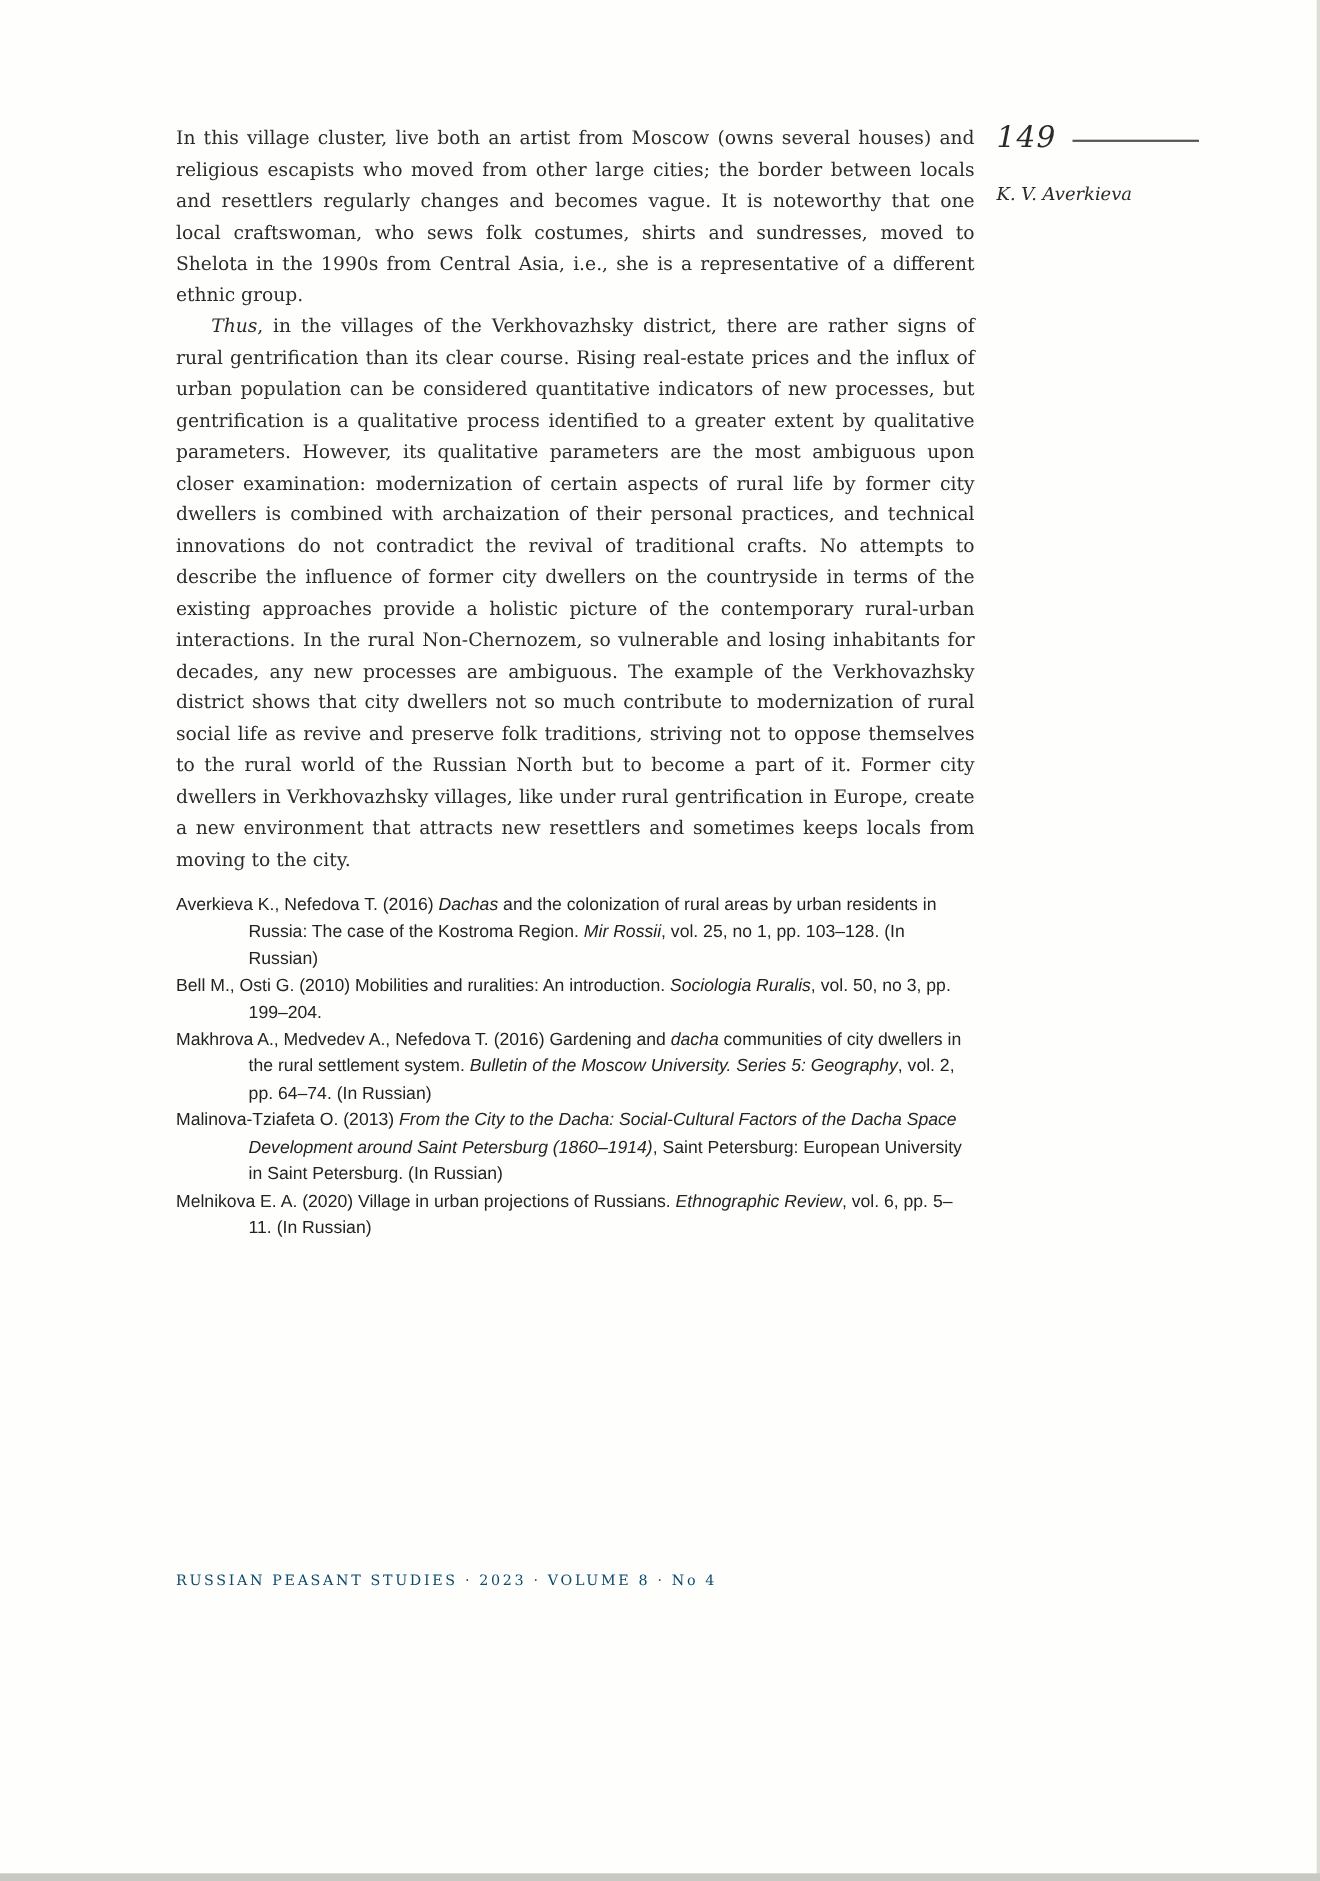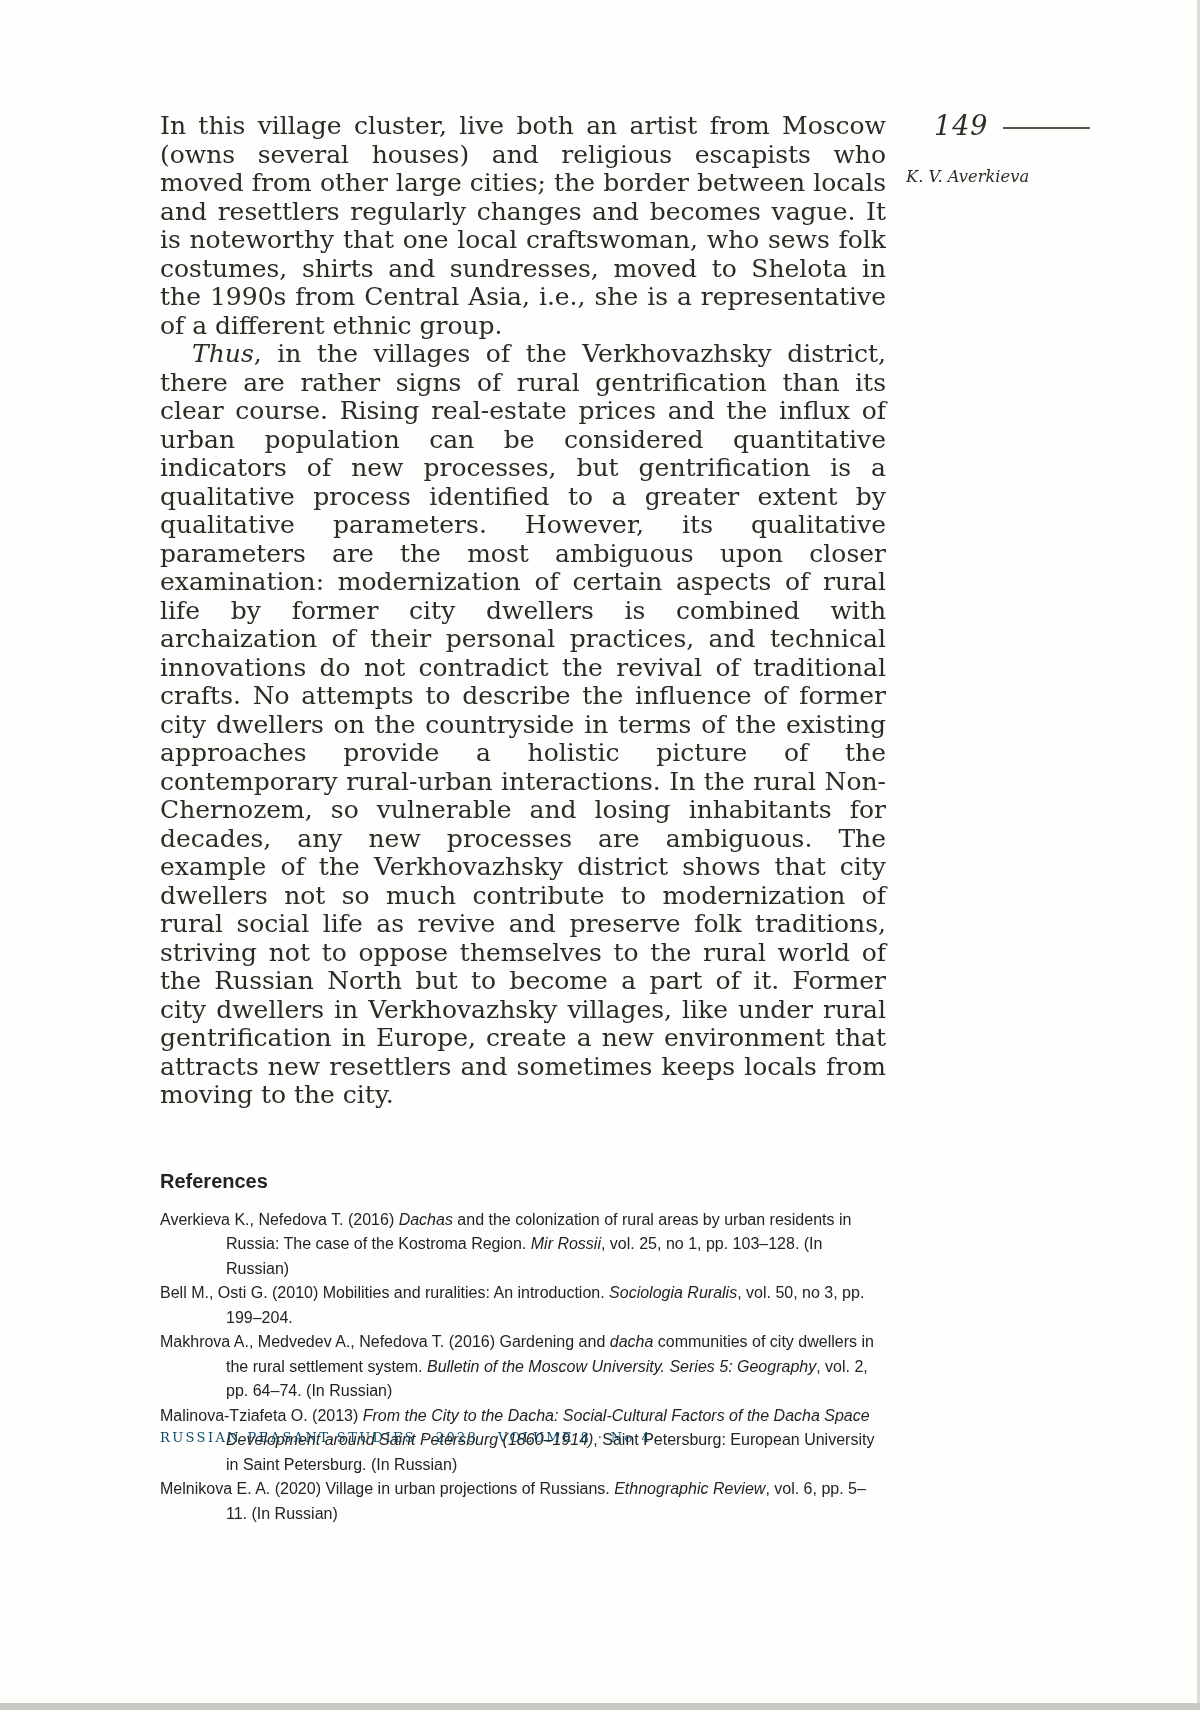--- a/index.html
+++ b/index.html
@@ -27,21 +27,21 @@
   }
 
   
   .main-col {
     position: absolute;
     left: 160px; top: 112px;
     width: 726px;
   }
   .body-text p {
     margin: 0;
-    font-size: 25px;
+    font-size: 17px;
     line-height: 28.5px;
     text-align: justify;
     color: #2c2b28;
   }
   .body-text p.indented { text-indent: 32px; }
   .body-text em { font-style: italic; }
 
   .references-heading {
     font-family: "Liberation Sans", sans-serif;
     font-weight: bold;
@@ -74,21 +74,21 @@
     white-space: nowrap;
   }
 
   
   .side-col {
     position: absolute;
     left: 906px; top: 110px;
     width: 184px;
     color: #2c2b28;
   }
-  .pagenum-row { display: flex; align-items: center; margin-left: 28px; }
+  .pagenum-row { display: flex; align-items: center; }
   .page-number {
     font-style: italic;
     font-size: 27px;
     letter-spacing: 1px;
     color: #2c2b28;
   }
   .header-rule {
     flex: 1;
     height: 2px;
     background: #55544f;
@@ -112,21 +112,20 @@
 
 <div class="page">
 
   <div class="main-col">
 
     <div class="body-text">
       <p><span>In this village cluster, live both an artist from Moscow (owns several houses) and religious escapists who moved from other large cities; the border between locals and resettlers regularly changes and becomes vague. It is noteworthy that one local craftswoman, who sews folk costumes, shirts and sundresses, moved to Shelota in the 1990s from Central Asia, i.e., she is a representative of a different ethnic group.</span></p>
       <p class="indented"><em>Thus</em><span>, in the villages of the Verkhovazhsky district, there are rather signs of rural gentrification than its clear course. Rising real-estate prices and the influx of urban population can be considered quantitative indicators of new processes, but gentrification is a qualitative process identified to a greater extent by qualitative parameters. However, its qualitative parameters are the most ambiguous upon closer examination: modernization of certain aspects of rural life by former city dwellers is combined with archaization of their personal practices, and technical innovations do not contradict the revival of traditional crafts. No attempts to describe the influence of former city dwellers on the countryside in terms of the existing approaches provide a holistic picture of the contemporary rural-urban interactions. In the rural Non-Chernozem, so vulnerable and losing inhabitants for decades, any new processes are ambiguous. The example of the Verkhovazhsky district shows that city dwellers not so much contribute to modernization of rural social life as revive and preserve folk traditions, striving not to oppose themselves to the rural world of the Russian North but to become a part of it. Former city dwellers in Verkhovazhsky villages, like under rural gentrification in Europe, create a new environment that attracts new resettlers and sometimes keeps locals from moving to the city.</span></p>
     </div>
 
-    <h2 class="references-heading">References</h2>
 
     <div class="ref-list">
       <p><span>Averkieva K., Nefedova T. (2016) </span><em>Dachas</em><span> and the colonization of rural areas by urban residents in Russia: The case of the Kostroma Region. </span><em>Mir Rossii</em><span>, vol. 25, no 1, pp. 103–128. (In Russian)</span></p>
       <p><span>Bell M., Osti G. (2010) Mobilities and ruralities: An introduction. </span><em>Sociologia Ruralis</em><span>, vol. 50, no 3, pp. 199–204.</span></p>
       <p><span>Makhrova A., Medvedev A., Nefedova T. (2016) Gardening and </span><em>dacha</em><span> communities of city dwellers in the rural settlement system. </span><em>Bulletin of the Moscow University. Series 5: Geography</em><span>, vol. 2, pp. 64–74. (In Russian)</span></p>
       <p><span>Malinova-Tziafeta O. (2013) </span><em>From the City to the Dacha: Social-Cultural Factors of the Dacha Space Development around Saint Petersburg (1860–1914)</em><span>, Saint Petersburg: European University in Saint Petersburg. (In Russian)</span></p>
       <p><span>Melnikova E. A. (2020) Village in urban projections of Russians. </span><em>Ethnographic Review</em><span>, vol. 6, pp. 5–11. (In Russian)</span></p>
     </div>
 
   </div>

